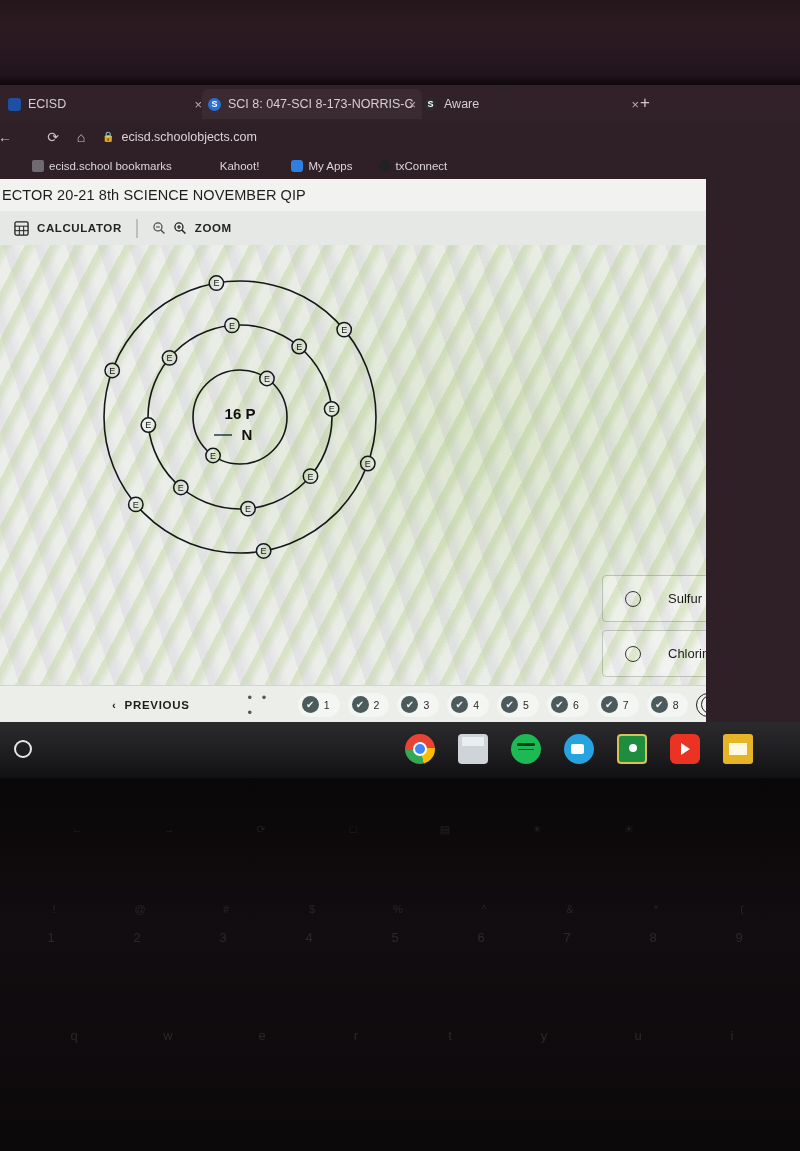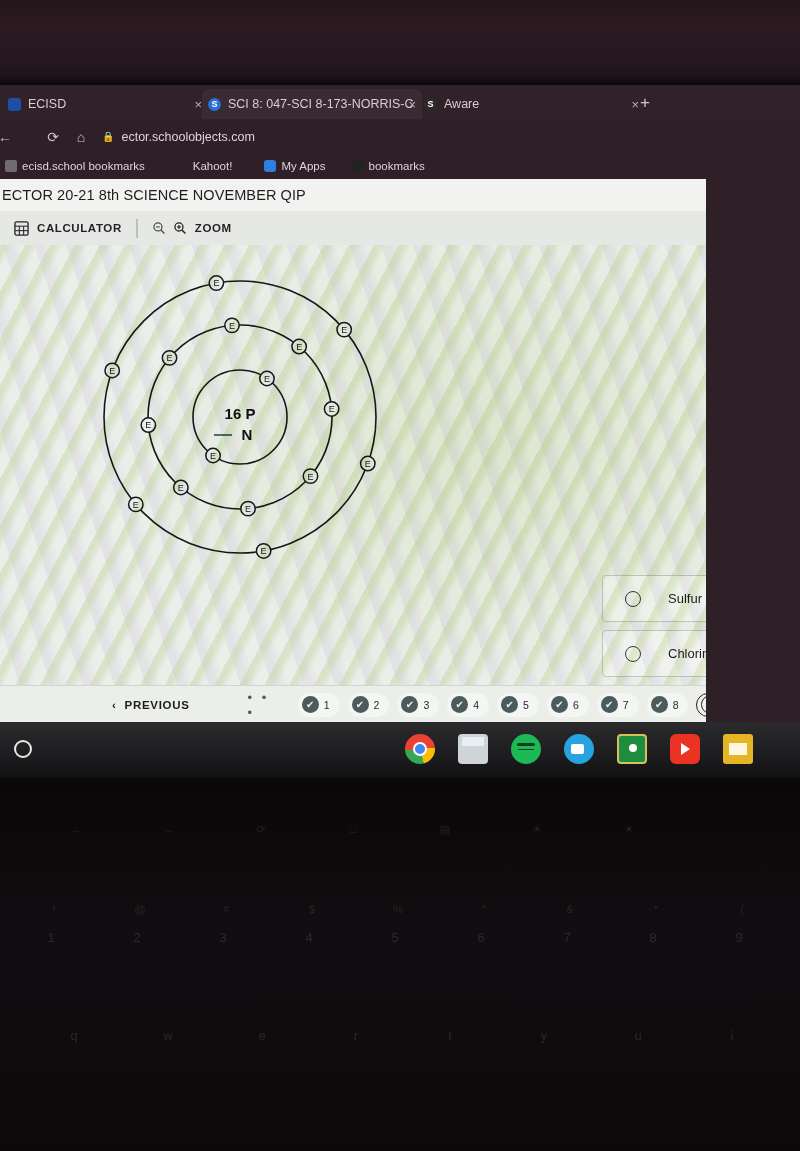--- a/index.html
+++ b/index.html
@@ -220,39 +220,39 @@
 
       <span class="newtab">+</span>
     </div>
 
     <div class="navbar">
       <span class="nav-ico" style="width:22px;margin-left:-6px;">←</span>
       <span class="nav-ico" style="width:30px;margin-left:22px;">⟳</span>
       <span class="nav-ico" style="width:26px;">⌂</span>
       <div class="urlbox">
         <span class="lock">🔒</span>
-        <span>ector.schoolobjects.com</span>
+        <span>ecisd.schoolobjects.com</span>
       </div>
     </div>
 
     <div class="bookmarks">
-      <div class="bm" style="padding-left:5px;">
+      <div class="bm" style="padding-left:5px;margin-left:27px;">
         <span class="bm-ico bm-folder"></span>
         <span>ecisd.school bookmarks</span>
       </div>
       <div class="bm" style="margin-left:26px;">
         <span>Kahoot!</span>
       </div>
       <div class="bm" style="margin-left:10px;">
         <span class="bm-ico bm-myapps"></span>
         <span>My Apps</span>
       </div>
       <div class="bm" style="margin-left:4px;">
         <span class="bm-ico bm-tx"></span>
-        <span>bookmarks</span>
+        <span>txConnect</span>
       </div>
     </div>
 
     <div id="page">
 
       <div class="app-title">ECTOR 20-21 8th SCIENCE NOVEMBER QIP</div>
 
       <div class="toolbar">
         <div class="tb-item">
           <span class="tb-ico">

